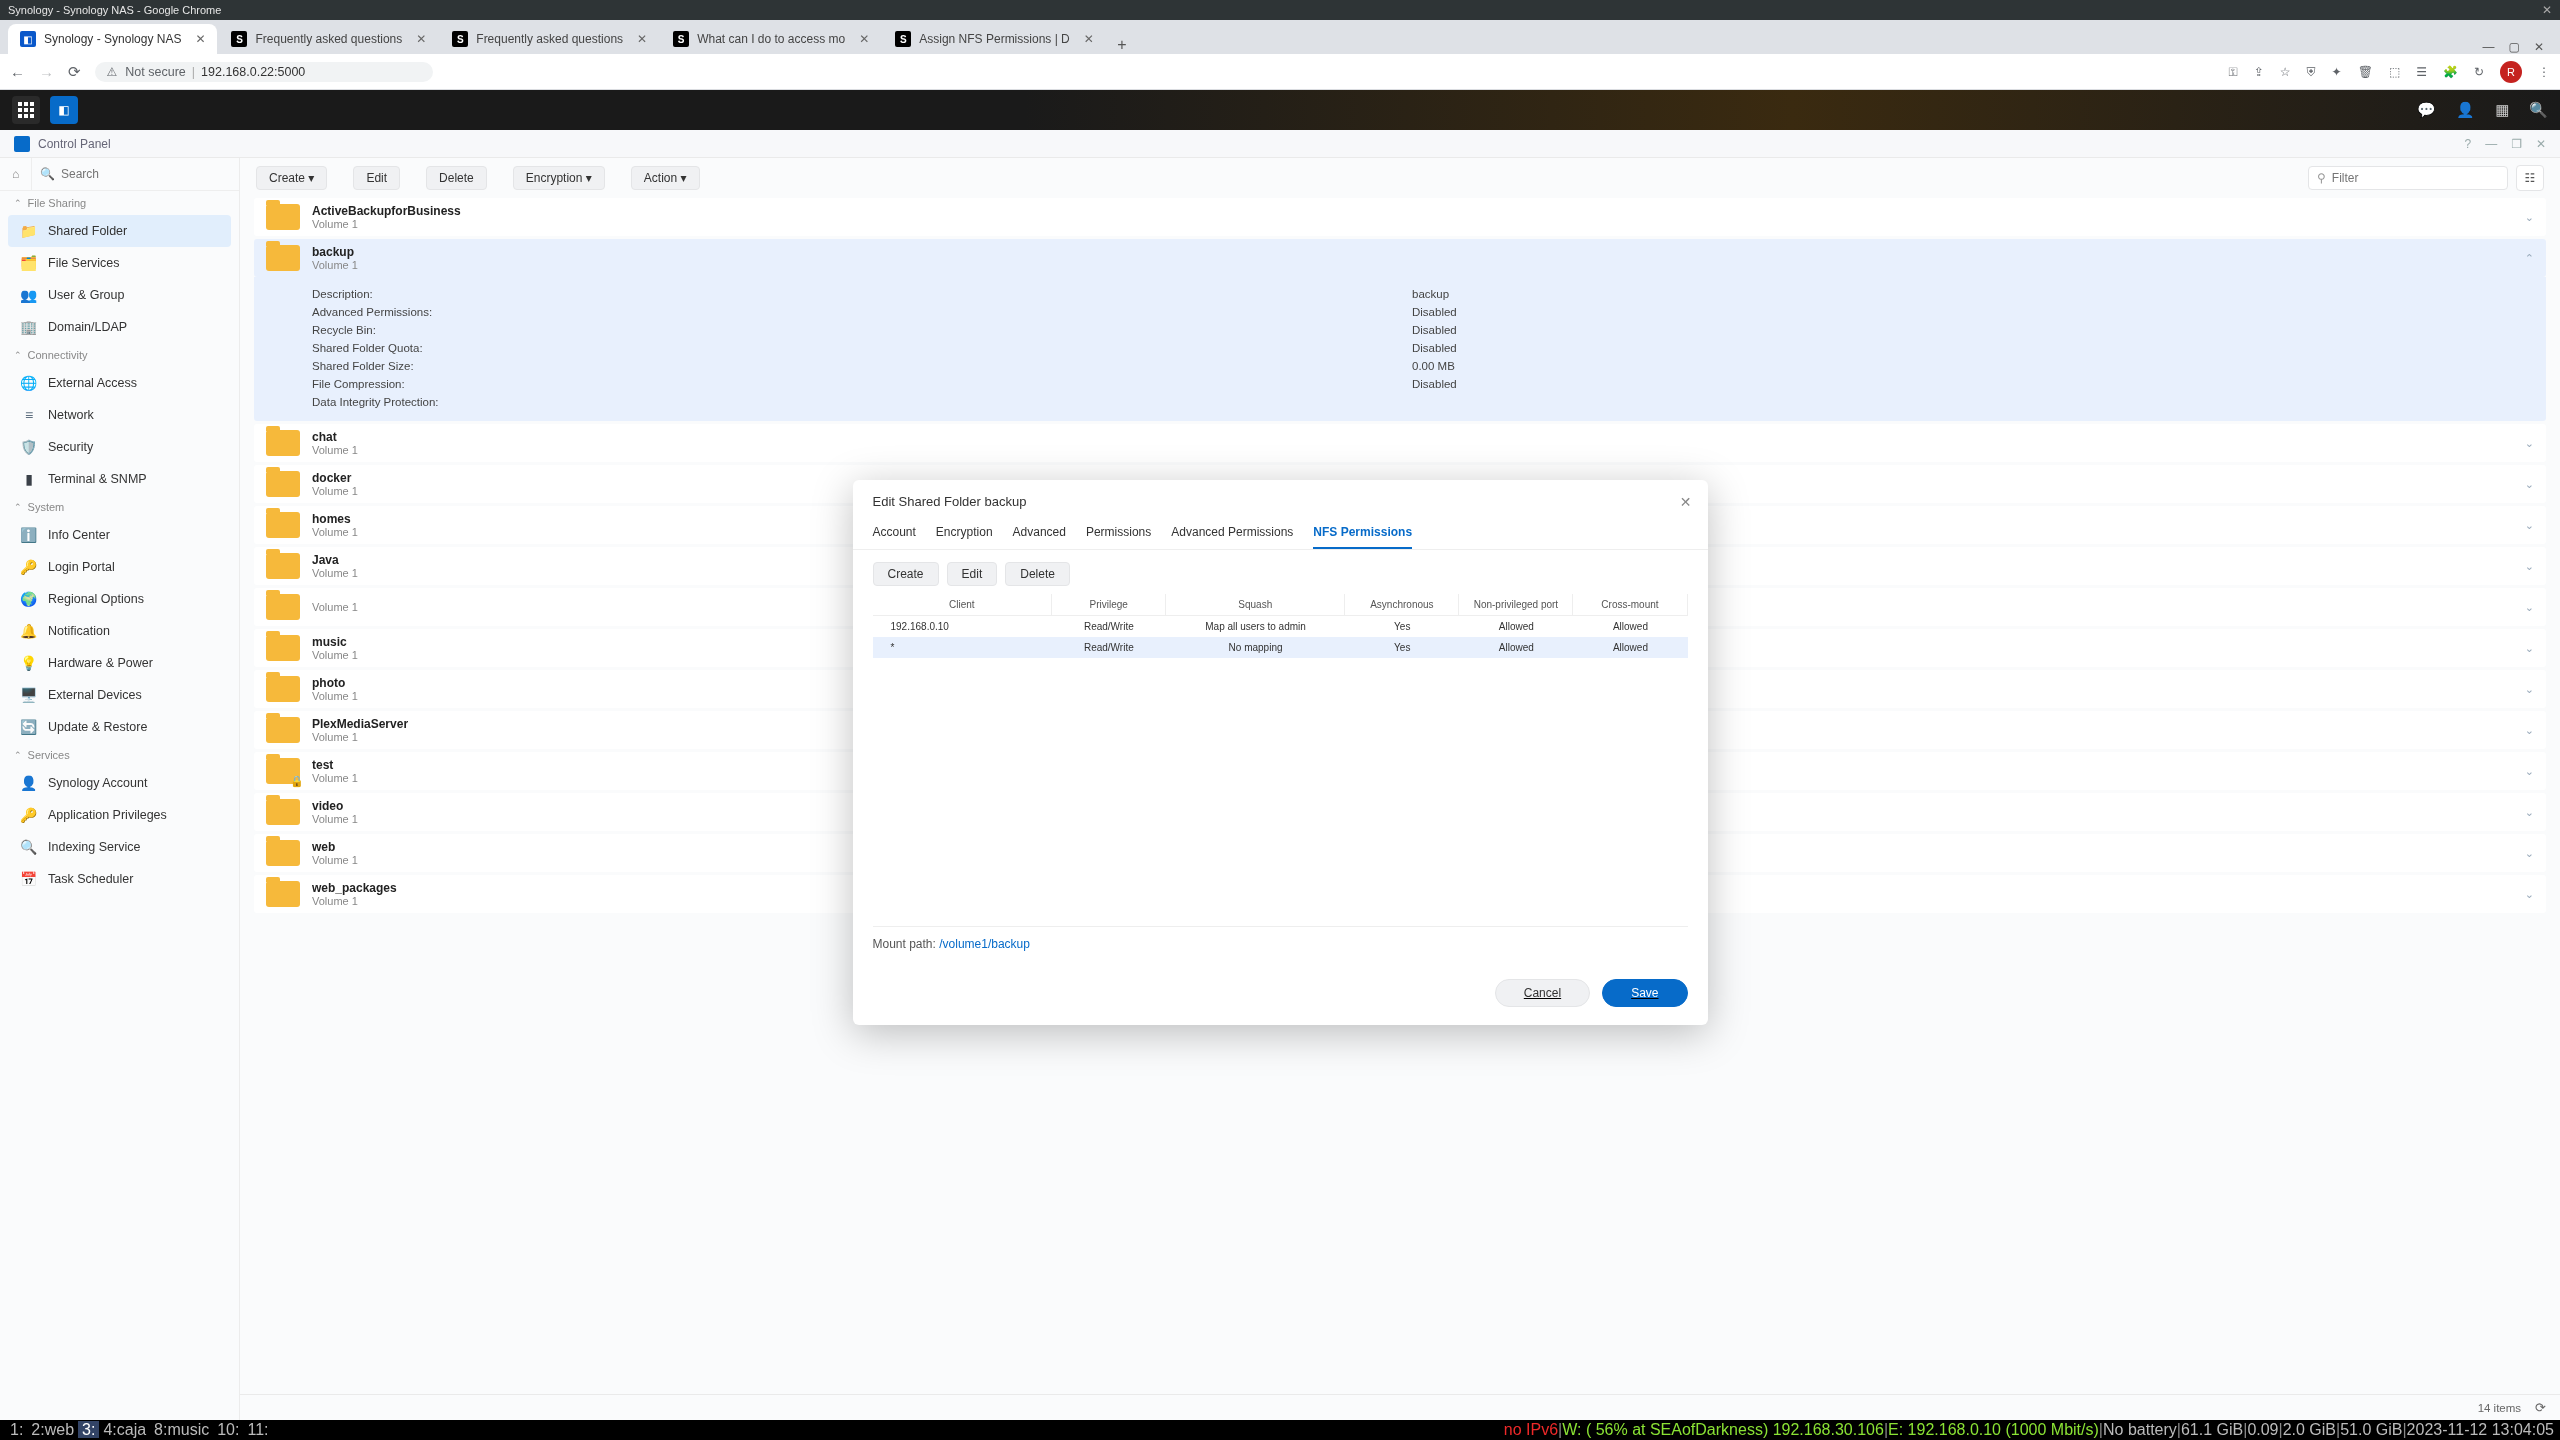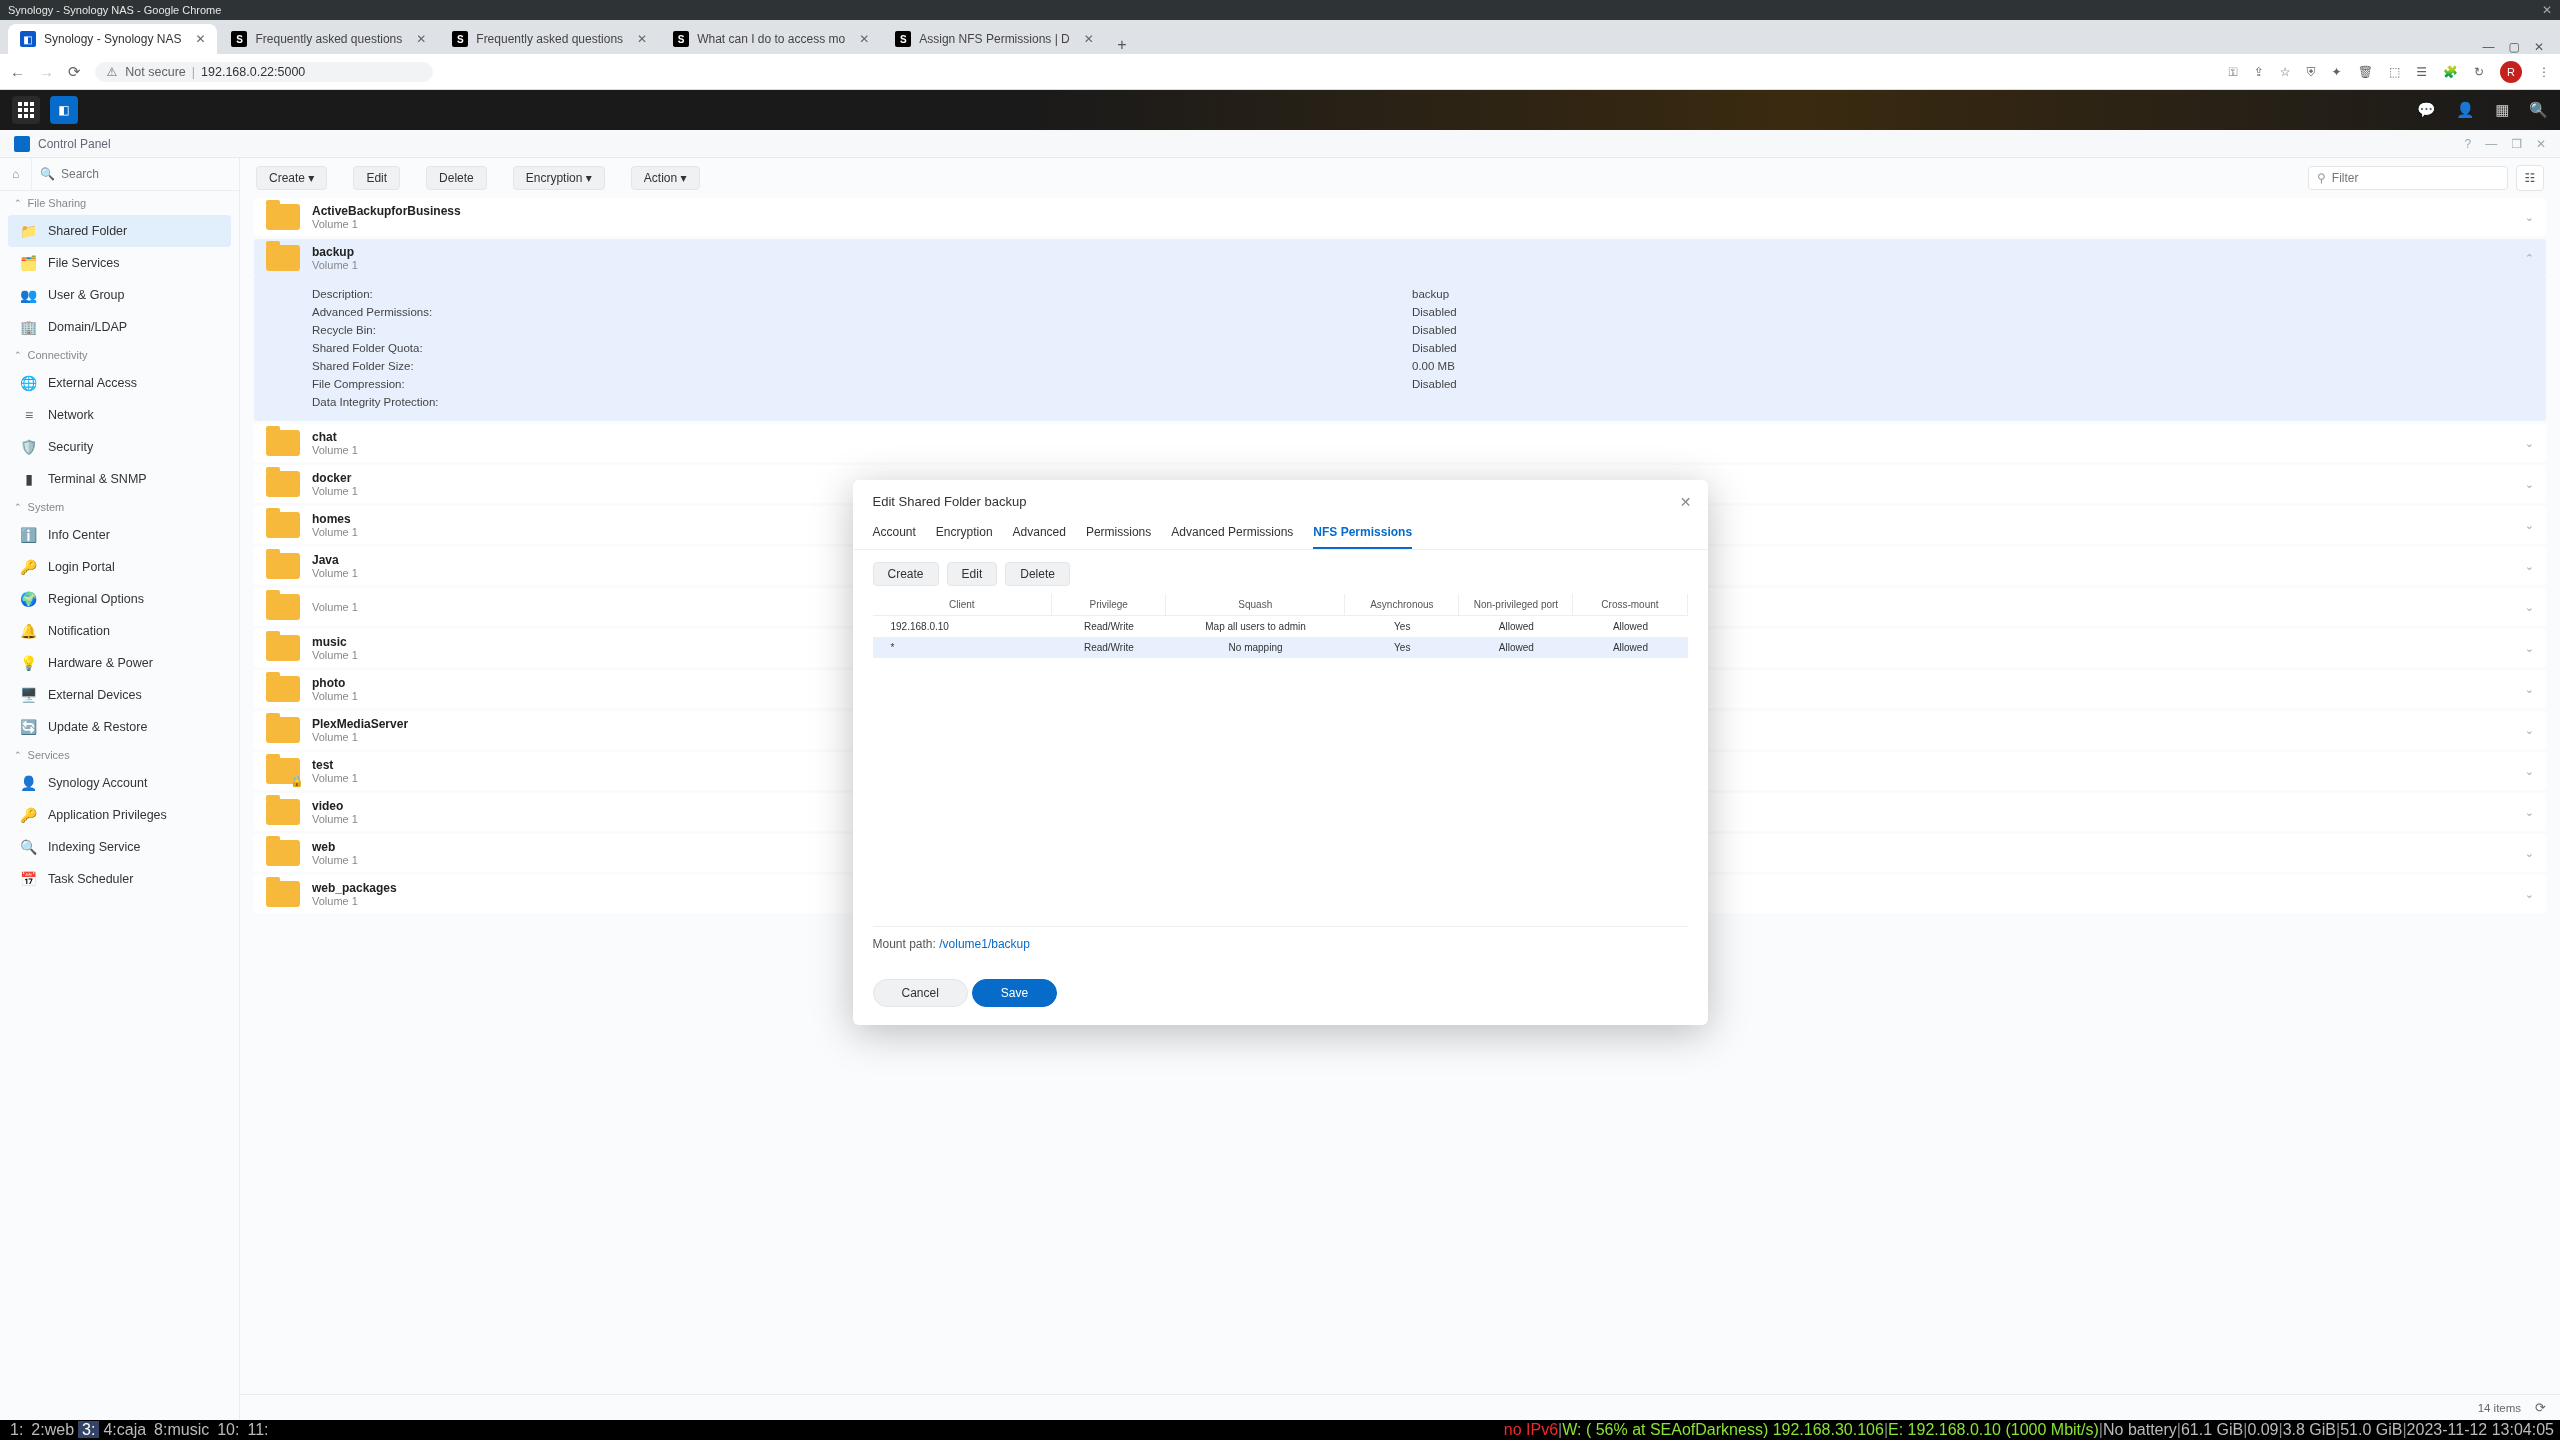--- a/index.html
+++ b/index.html
@@ -102,21 +102,21 @@
 .mbtn { background: #f0f1f3; border: 1px solid #e4e5e7; padding: 4px 14px; border-radius: 4px; font-size: 12px; color: #333; }
 .mtable { width: 100%; border-collapse: collapse; font-size: 10px; }
 .mtable th { text-align: center; font-weight: normal; color: #555; border-right: 1px solid #eee; border-bottom: 1px solid #eee; padding: 5px 4px; }
 .mtable td { text-align: center; padding: 5px 4px; color: #333; }
 .mtable td:first-child { text-align: left; padding-left: 18px; }
 .mtable tr.sel td { background: #e8f0fd; }
 .mtable tbody { display: block; min-height: 310px; }
 .mtable thead, .mtable tbody tr { display: table; width: 100%; table-layout: fixed; }
 .mount { font-size: 12px; color: #555; border-top: 1px solid #eee; padding-top: 10px; }
 .mount a { color: #076bc9; text-decoration: none; }
-.modal-foot { padding: 12px 20px 18px; display: flex; justify-content: flex-start; gap: 4px; }
+.modal-foot { padding: 12px 20px 18px; display: flex; justify-content: flex-end; gap: 12px; text-decoration: underline; }
 .fbtn { padding: 6px 28px; border-radius: 14px; font-size: 12px; }
 .fbtn.cancel { background: #f0f1f3; border: 1px solid #e4e5e7; color: #333; }
 .fbtn.save { background: #076bc9; border: 1px solid #076bc9; color: #fff; }
 
 
 .osbar { height: 20px; background: #000; color: #bbb; font-family: monospace; font-size: 16px; display: flex; align-items: center; padding: 0 6px; overflow: hidden; white-space: nowrap; }
 .osbar .ws { padding: 0 4px; }
 .osbar .ws.act { background: #346; color: #fff; }
 .osbar .r { margin-left: auto; display: flex; gap: 0; }
 .osbar .red { color: #ef2929; }
@@ -568,19 +568,19 @@
     <span class="grn">W: (  56% at SEAofDarkness) 192.168.30.106</span>
     <span style="color:#888">|</span>
     <span class="grn">E: 192.168.0.10 (1000 Mbit/s)</span>
     <span style="color:#888">|</span>
     <span>No battery</span>
     <span style="color:#888">|</span>
     <span>61.1 GiB</span>
     <span style="color:#888">|</span>
     <span>0.09</span>
     <span style="color:#888">|</span>
-    <span>3.8 GiB</span>
+    <span>2.0 GiB</span>
     <span style="color:#888">|</span>
     <span>51.0 GiB</span>
     <span style="color:#888">|</span>
     <span>2023-11-12 13:04:05</span>
   </span>
 </div>
 
 </body></html>

